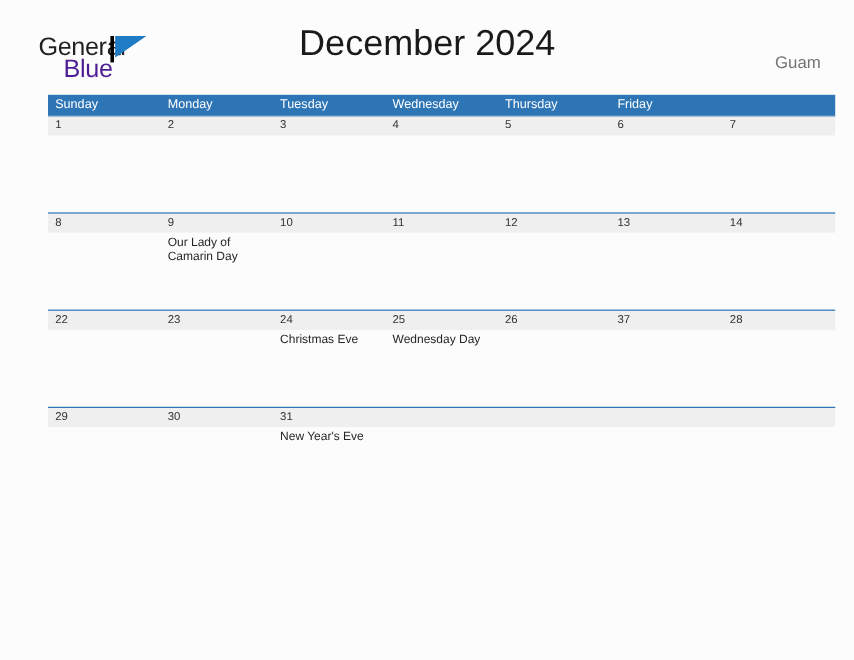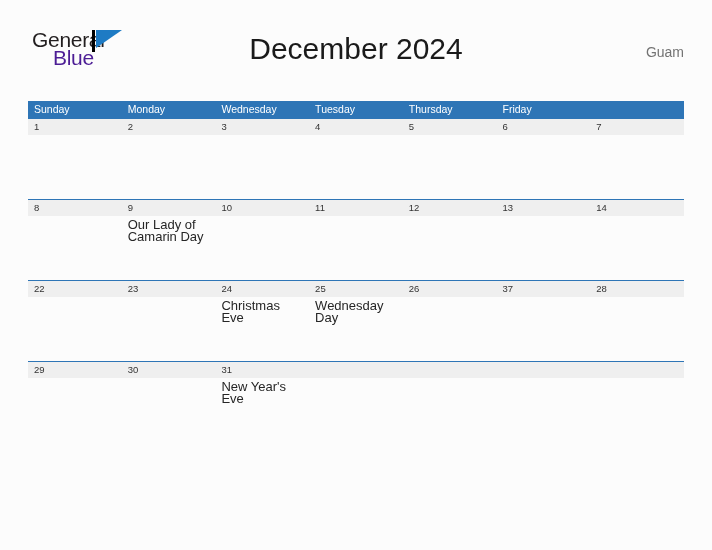--- a/index.html
+++ b/index.html
@@ -82,21 +82,21 @@
     top: 0;
     width: 0;
     height: 0;
     border-top: 18px solid #1e7bc4;
     border-right: 26px solid transparent;
   }
 
   .title {
     position: absolute;
     left: 0;
-    top: 32px;
+    top: 20px;
     width: 712px;
     text-align: center;
     font-size: 30px;
     font-weight: normal;
     color: #1a1a1a;
     letter-spacing: 0px;
     font-family: "Liberation Sans", sans-serif;
   }
 
   .region {
@@ -105,24 +105,23 @@
     top: 44px;
     font-size: 14px;
     color: #737373;
     font-family: "Liberation Sans", sans-serif;
     white-space: nowrap;
   }
 
   
   .calendar {
     position: absolute;
-    left: 28px;
+    left: 40px;
     top: 79px;
     width: 656px;
-    margin-top: 22px;
   }
 
   .weekdays {
     display: flex;
     width: 656px;
     height: 17px;
     background: #2e75b6;
   }
   .weekday {
     flex: 0 0 93.714px;
@@ -178,21 +177,21 @@
     background: #fcfcfc;
   }
   .eventcell {
     flex: 0 0 93.714px;
     width: 93.714px;
     box-sizing: border-box;
     padding: 3px 7px 0 6px;
     overflow: hidden;
   }
   .event {
-    font-size: 13px;
+    font-size: 10px;
     line-height: 11.5px;
     color: #262626;
     font-family: "Liberation Sans", sans-serif;
     word-wrap: break-word;
   }
 </style>
 </head>
 <body>
 
 <div class="page">
@@ -211,22 +210,22 @@
     <div class="title">December 2024</div>
 
     <div class="region">Guam</div>
 
   </div>
 
   <div class="calendar">
     <div class="weekdays">
         <div class="weekday">Sunday</div>
         <div class="weekday">Monday</div>
+        <div class="weekday">Tuesday</div>
         <div class="weekday">Wednesday</div>
-        <div class="weekday">Tuesday</div>
         <div class="weekday">Thursday</div>
         <div class="weekday">Friday</div>
       </div>
     <div id="weeks-container">
         <div class="week">
           <div class="datestrip">
             <div class="daynum">1</div>
             <div class="daynum">2</div>
             <div class="daynum">3</div>
             <div class="daynum">4</div>

